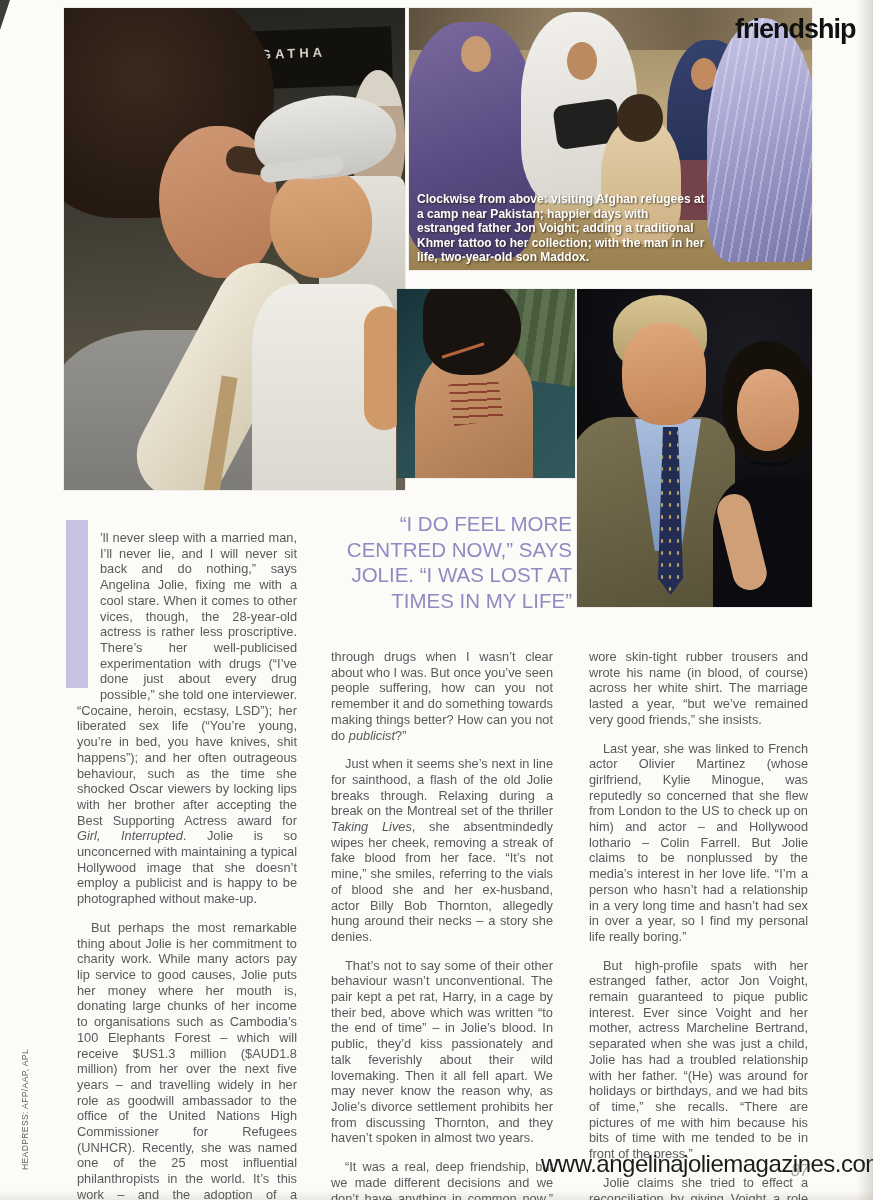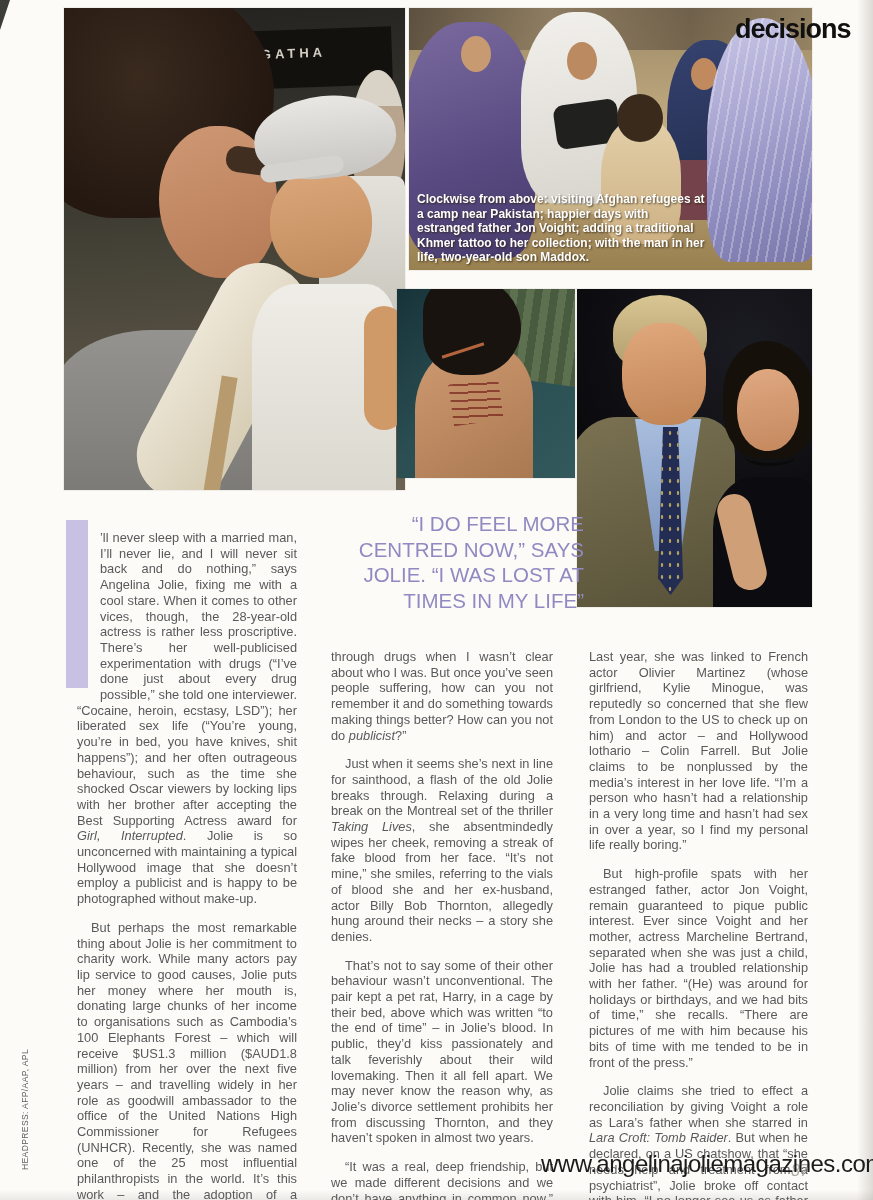--- a/index.html
+++ b/index.html
@@ -100,21 +100,21 @@
   .v-jhair{left:146px;top:52px;width:94px;height:118px;border-radius:45% 55% 40% 40%;background:#151009;}
   .v-jface{left:160px;top:80px;width:62px;height:82px;border-radius:48%;
         background:linear-gradient(170deg,#e0a982,#c4885e);}
   .v-choker{left:168px;top:158px;width:50px;height:16px;border-bottom:3px solid #0a0a0a;border-radius:50%;}
   .v-jtop{left:136px;top:188px;width:102px;height:130px;border-radius:40% 20% 0 0;background:#0c0c10;}
   .v-jarm{left:148px;top:204px;width:34px;height:98px;border-radius:18px;background:#cf9f78;transform:rotate(-14deg);}
 
   
   .section-label{position:absolute;left:735px;top:14px;margin:0;z-index:5;color:#101010;
         font-size:27px;font-weight:800;letter-spacing:-1px;}
-  .pull-quote{position:absolute;left:328px;top:511px;width:256px;margin:0;text-align:right;
+  .pull-quote{position:absolute;left:316px;top:511px;width:256px;margin:0;text-align:right;
         color:#918ac2;font-size:20.5px;line-height:25.5px;font-weight:400;}
   .col{position:absolute;color:#58595b;font-size:12.8px;line-height:15.7px;text-align:justify;
         hyphens:auto;-webkit-hyphens:auto;}
   .col p{margin:13px;}
   .col p + p{text-indent:14px;}
   .col1{left:64px;top:517px;width:246px;}
   .col2{left:318px;top:636px;width:248px;}
   .col3{left:576px;top:636px;width:245px;}
   .dropbar{float:left;width:22px;height:168px;margin:3px 12px 4px 2px;background:#c8c1e3;}
   .watermark{position:absolute;left:541px;top:1150px;color:#1b1b1b;font-size:24px;letter-spacing:-0.5px;
@@ -160,21 +160,21 @@
     <div class="r-bag"></div>
     <div class="r-bluewoman"></div>
     <div class="r-blueface"></div>
     <div class="r-skirt"></div>
     <div class="r-child"></div>
     <div class="r-childhead"></div>
     <div class="r-burqa"></div>
     <p class="caption">Clockwise from above: visiting Afghan refugees at a camp near Pakistan; happier days with estranged father Jon Voight; adding a traditional Khmer tattoo to her collection; with the man in her life, two-year-old son Maddox.</p>
   </div>
 
-  <h1 class="section-label">decisions</h1>
+  <h1 class="section-label">friendship</h1>
 
   <div class="photo photo-tattoo">
     <div class="t-bg"></div>
     <div class="t-cushion"></div>
     <div class="t-back"></div>
     <div class="t-hair"></div>
     <div class="t-strapline"></div>
     <div class="t-tattoo"></div>
     <div class="t-arm"></div>
   </div>
@@ -206,20 +206,21 @@
   <div class="col col2">
     <div class="paras">
         <p><span>through drugs when I wasn’t clear about who I was. But once you’ve seen people suffering, how can you not remember it and do something towards making things better? How can you not do </span><em>publicist</em><span>?”</span></p>
         <p><span>Just when it seems she’s next in line for sainthood, a flash of the old Jolie breaks through. Relaxing during a break on the Montreal set of the thriller </span><em>Taking Lives</em><span>, she absentmindedly wipes her cheek, removing a streak of fake blood from her face. “It’s not mine,” she smiles, referring to the vials of blood she and her ex-husband, actor Billy Bob Thornton, allegedly hung around their necks – a story she denies.</span></p>
         <p><span>That’s not to say some of their other behaviour wasn’t unconventional. The pair kept a pet rat, Harry, in a cage by their bed, above which was written “to the end of time” – in Jolie’s blood. In public, they’d kiss passionately and talk feverishly about their wild lovemaking. Then it all fell apart. We may never know the reason why, as Jolie’s divorce settlement prohibits her from discussing Thornton, and they haven’t spoken in almost two years.</span></p>
         <p><span>“It was a real, deep friendship, but we made different decisions and we don’t have anything in common now,” she says of the split. Since then, she has been linked with various men, including her first husband, actor Jonny Lee Miller, whom she met while filming </span><em>Hackers</em><span> in 1995. On their wedding day, she</span></p>
       </div>
   </div>
   <div class="col col3">
     <div class="paras">
+        <p><span>wore skin-tight rubber trousers and wrote his name (in blood, of course) across her white shirt. The marriage lasted a year, “but we’ve remained very good friends,” she insists.</span></p>
         <p><span>Last year, she was linked to French actor Olivier Martinez (whose girlfriend, Kylie Minogue, was reputedly so concerned that she flew from London to the US to check up on him) and actor – and Hollywood lothario – Colin Farrell. But Jolie claims to be nonplussed by the media’s interest in her love life. “I’m a person who hasn’t had a relationship in a very long time and hasn’t had sex in over a year, so I find my personal life really boring.”</span></p>
         <p><span>But high-profile spats with her estranged father, actor Jon Voight, remain guaranteed to pique public interest. Ever since Voight and her mother, actress Marcheline Bertrand, separated when she was just a child, Jolie has had a troubled relationship with her father. “(He) was around for holidays or birthdays, and we had bits of time,” she recalls. “There are pictures of me with him because his bits of time with me tended to be in front of the press.”</span></p>
         <p><span>Jolie claims she tried to effect a reconciliation by giving Voight a role as Lara’s father when she starred in </span><em>Lara Croft: Tomb Raider</em><span>. But when he declared, on a US chatshow, that “she needs help and treatment from a psychiatrist”, Jolie broke off contact with him. “I no longer see us as father and daughter,” she says. “I won’t have unhealthy relationships ▶</span></p>
       </div>
   </div>
 
   <div class="credit">HEADPRESS: AFP/AAP, APL</div>
   <div class="page-num">87</div>
   <div class="watermark">www.angelinajoliemagazines.com</div>
 

